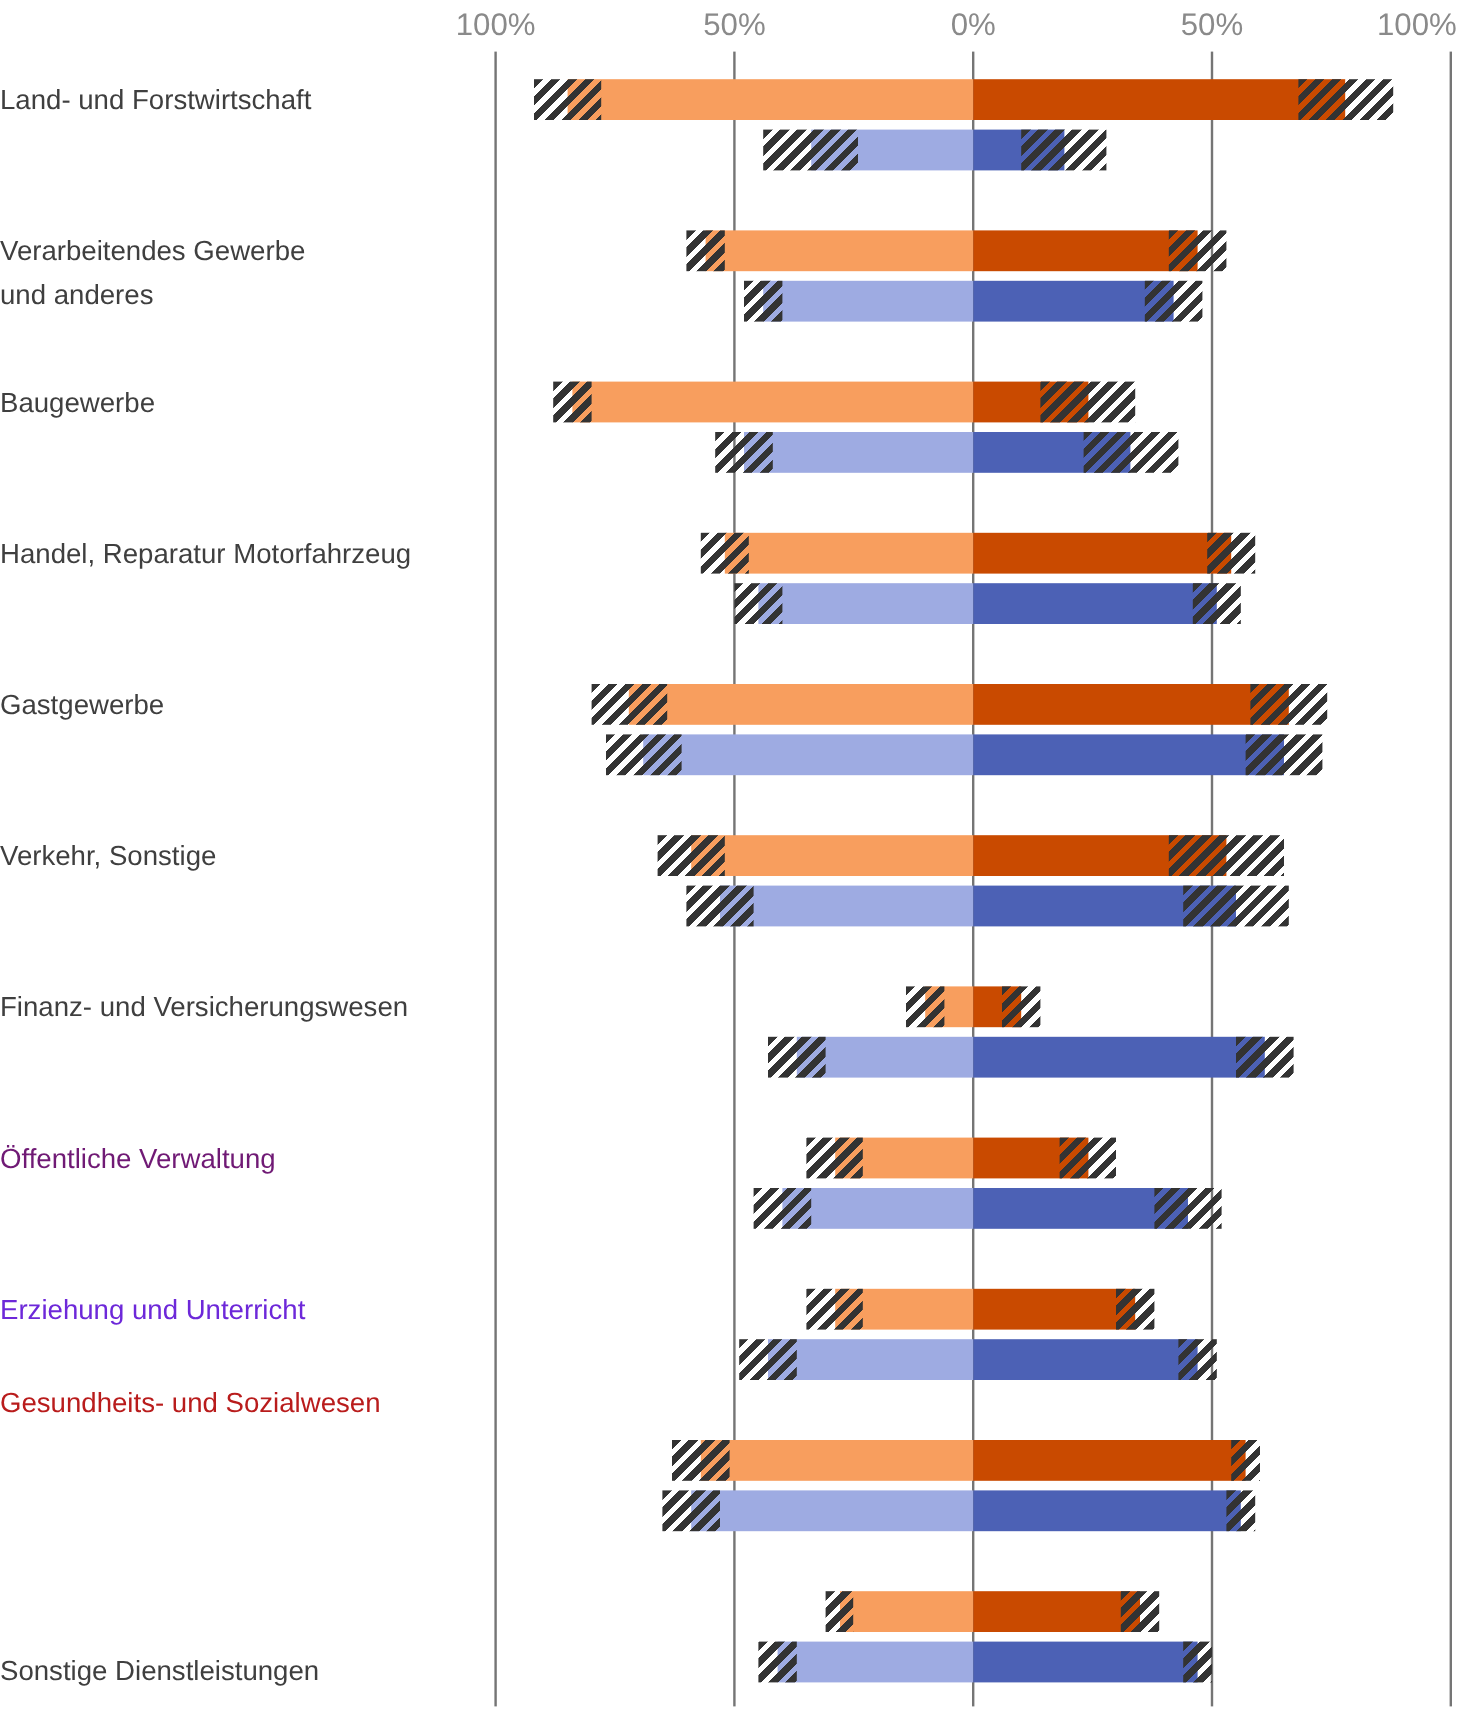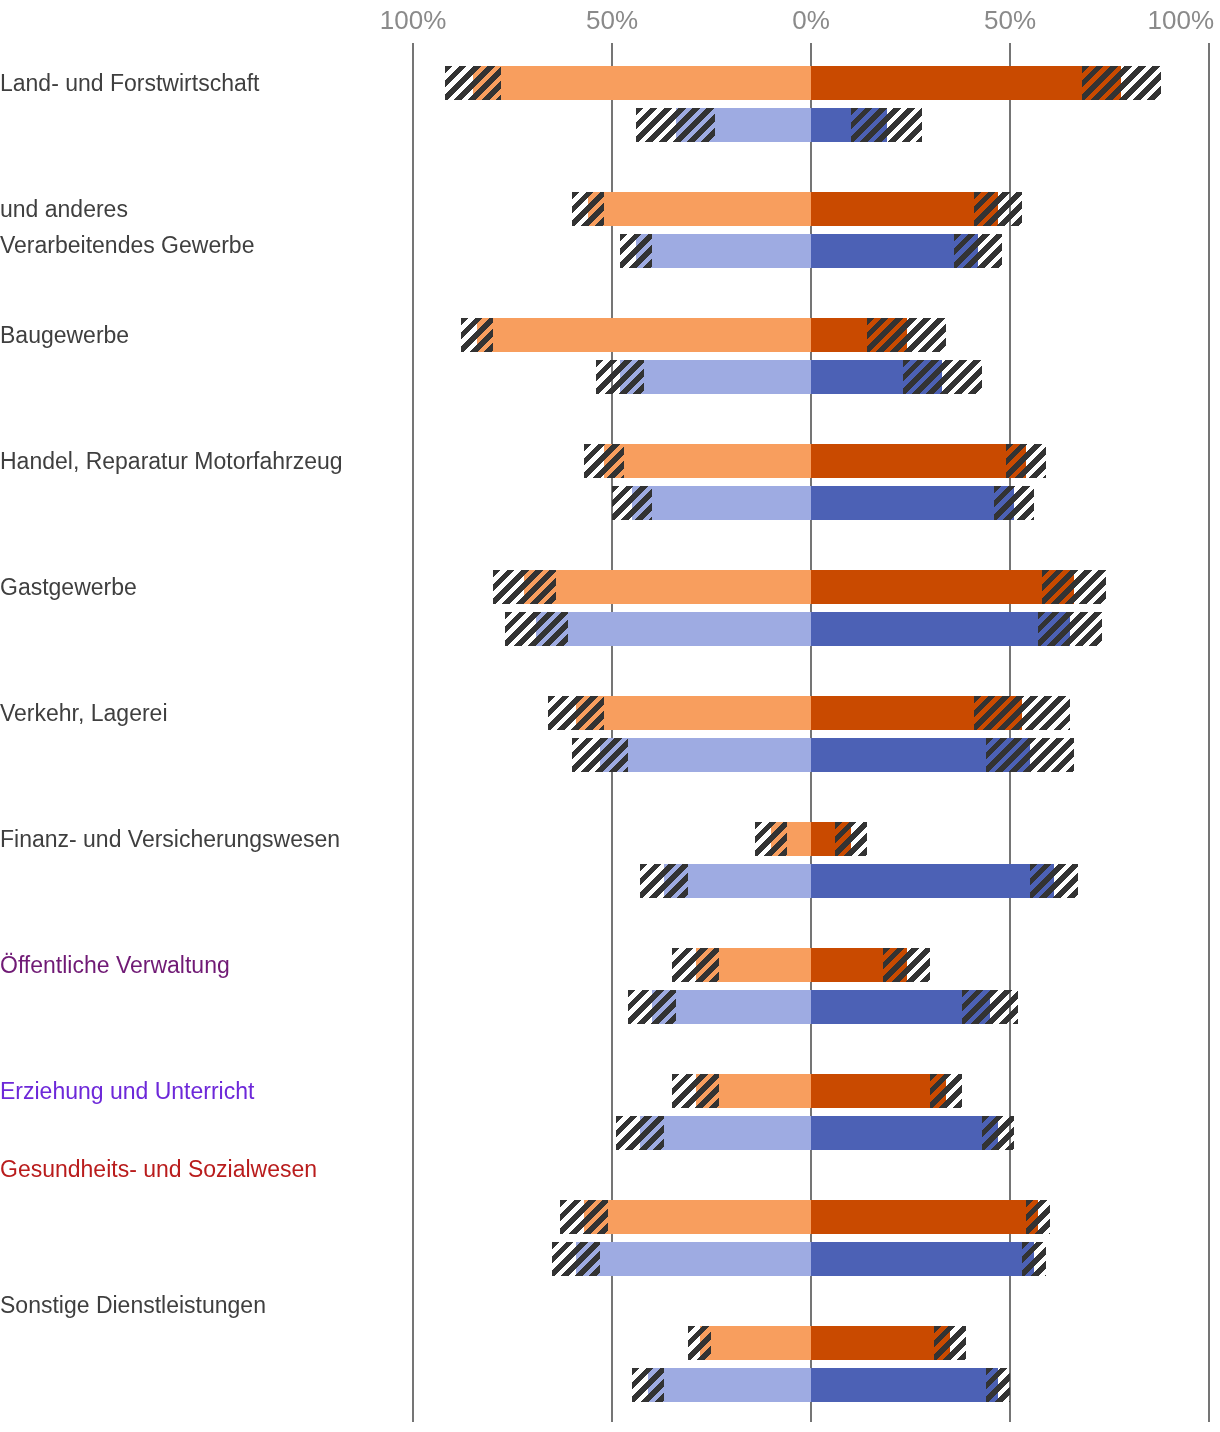--- a/index.html
+++ b/index.html
@@ -31,22 +31,22 @@
     </div>
     <div class="seg" style="left: 472.7px; top: 66px; width: 338.3px; background: rgb(248, 158, 94);"></div>
     <div class="seg" style="left: 811px; top: 66px; width: 310.44px; background: rgb(201, 74, 0);"></div>
     <div class="hatch" style="left: 444.84px; top: 66px; width: 55.72px; background: repeating-linear-gradient(135deg, rgb(51, 51, 51) 0px, rgb(51, 51, 51) 5.5px, transparent 5.5px, transparent 10px);"></div>
     <div class="hatch" style="left: 1081.64px; top: 66px; width: 79.6px; background: repeating-linear-gradient(135deg, rgb(51, 51, 51) 0px, rgb(51, 51, 51) 5.5px, transparent 5.5px, transparent 10px);"></div>
     <div class="seg" style="left: 675.68px; top: 108px; width: 135.32px; background: rgb(158, 171, 226);"></div>
     <div class="seg" style="left: 811px; top: 108px; width: 75.62px; background: rgb(76, 97, 181);"></div>
     <div class="hatch" style="left: 635.88px; top: 108px; width: 79.6px; background: repeating-linear-gradient(135deg, rgb(51, 51, 51) 0px, rgb(51, 51, 51) 5.5px, transparent 5.5px, transparent 10px);"></div>
     <div class="hatch" style="left: 850.8px; top: 108px; width: 71.64px; background: repeating-linear-gradient(135deg, rgb(51, 51, 51) 0px, rgb(51, 51, 51) 5.5px, transparent 5.5px, transparent 10px);"></div>
     <div class="cat-label" style="top: 191px; color: rgb(63, 63, 63);">
+      <div>Verarbeitendes Gewerbe</div>
       <div>und anderes</div>
-      <div>Verarbeitendes Gewerbe</div>
     </div>
     <div class="seg" style="left: 588.12px; top: 192px; width: 222.88px; background: rgb(248, 158, 94);"></div>
     <div class="seg" style="left: 811px; top: 192px; width: 187.06px; background: rgb(201, 74, 0);"></div>
     <div class="hatch" style="left: 572.2px; top: 192px; width: 31.84px; background: repeating-linear-gradient(135deg, rgb(51, 51, 51) 0px, rgb(51, 51, 51) 5.5px, transparent 5.5px, transparent 10px);"></div>
     <div class="hatch" style="left: 974.18px; top: 192px; width: 47.76px; background: repeating-linear-gradient(135deg, rgb(51, 51, 51) 0px, rgb(51, 51, 51) 5.5px, transparent 5.5px, transparent 10px);"></div>
     <div class="seg" style="left: 635.88px; top: 234px; width: 175.12px; background: rgb(158, 171, 226);"></div>
     <div class="seg" style="left: 811px; top: 234px; width: 167.16px; background: rgb(76, 97, 181);"></div>
     <div class="hatch" style="left: 619.96px; top: 234px; width: 31.84px; background: repeating-linear-gradient(135deg, rgb(51, 51, 51) 0px, rgb(51, 51, 51) 5.5px, transparent 5.5px, transparent 10px);"></div>
     <div class="hatch" style="left: 954.28px; top: 234px; width: 47.76px; background: repeating-linear-gradient(135deg, rgb(51, 51, 51) 0px, rgb(51, 51, 51) 5.5px, transparent 5.5px, transparent 10px);"></div>
     <div class="cat-label" style="top: 317px; color: rgb(63, 63, 63);">
@@ -76,21 +76,21 @@
     </div>
     <div class="seg" style="left: 524.44px; top: 570px; width: 286.56px; background: rgb(248, 158, 94);"></div>
     <div class="seg" style="left: 811px; top: 570px; width: 262.68px; background: rgb(201, 74, 0);"></div>
     <div class="hatch" style="left: 492.6px; top: 570px; width: 63.68px; background: repeating-linear-gradient(135deg, rgb(51, 51, 51) 0px, rgb(51, 51, 51) 5.5px, transparent 5.5px, transparent 10px);"></div>
     <div class="hatch" style="left: 1041.84px; top: 570px; width: 63.68px; background: repeating-linear-gradient(135deg, rgb(51, 51, 51) 0px, rgb(51, 51, 51) 5.5px, transparent 5.5px, transparent 10px);"></div>
     <div class="seg" style="left: 536.38px; top: 612px; width: 274.62px; background: rgb(158, 171, 226);"></div>
     <div class="seg" style="left: 811px; top: 612px; width: 258.7px; background: rgb(76, 97, 181);"></div>
     <div class="hatch" style="left: 504.54px; top: 612px; width: 63.68px; background: repeating-linear-gradient(135deg, rgb(51, 51, 51) 0px, rgb(51, 51, 51) 5.5px, transparent 5.5px, transparent 10px);"></div>
     <div class="hatch" style="left: 1037.86px; top: 612px; width: 63.68px; background: repeating-linear-gradient(135deg, rgb(51, 51, 51) 0px, rgb(51, 51, 51) 5.5px, transparent 5.5px, transparent 10px);"></div>
     <div class="cat-label" style="top: 695px; color: rgb(63, 63, 63);">
-      <div>Verkehr, Lagerei</div>
+      <div>Verkehr, Sonstige</div>
     </div>
     <div class="seg" style="left: 576.18px; top: 696px; width: 234.82px; background: rgb(248, 158, 94);"></div>
     <div class="seg" style="left: 811px; top: 696px; width: 210.94px; background: rgb(201, 74, 0);"></div>
     <div class="hatch" style="left: 548.32px; top: 696px; width: 55.72px; background: repeating-linear-gradient(135deg, rgb(51, 51, 51) 0px, rgb(51, 51, 51) 5.5px, transparent 5.5px, transparent 10px);"></div>
     <div class="hatch" style="left: 974.18px; top: 696px; width: 95.52px; background: repeating-linear-gradient(135deg, rgb(51, 51, 51) 0px, rgb(51, 51, 51) 5.5px, transparent 5.5px, transparent 10px);"></div>
     <div class="seg" style="left: 600.06px; top: 738px; width: 210.94px; background: rgb(158, 171, 226);"></div>
     <div class="seg" style="left: 811px; top: 738px; width: 218.9px; background: rgb(76, 97, 181);"></div>
     <div class="hatch" style="left: 572.2px; top: 738px; width: 55.72px; background: repeating-linear-gradient(135deg, rgb(51, 51, 51) 0px, rgb(51, 51, 51) 5.5px, transparent 5.5px, transparent 10px);"></div>
     <div class="hatch" style="left: 986.12px; top: 738px; width: 87.56px; background: repeating-linear-gradient(135deg, rgb(51, 51, 51) 0px, rgb(51, 51, 51) 5.5px, transparent 5.5px, transparent 10px);"></div>
     <div class="cat-label" style="top: 821px; color: rgb(63, 63, 63);">
@@ -130,21 +130,21 @@
       <div>Gesundheits- und Sozialwesen</div>
     </div>
     <div class="seg" style="left: 584.14px; top: 1200px; width: 226.86px; background: rgb(248, 158, 94);"></div>
     <div class="seg" style="left: 811px; top: 1200px; width: 226.86px; background: rgb(201, 74, 0);"></div>
     <div class="hatch" style="left: 560.26px; top: 1200px; width: 47.76px; background: repeating-linear-gradient(135deg, rgb(51, 51, 51) 0px, rgb(51, 51, 51) 5.5px, transparent 5.5px, transparent 10px);"></div>
     <div class="hatch" style="left: 1025.92px; top: 1200px; width: 23.88px; background: repeating-linear-gradient(135deg, rgb(51, 51, 51) 0px, rgb(51, 51, 51) 5.5px, transparent 5.5px, transparent 10px);"></div>
     <div class="seg" style="left: 576.18px; top: 1242px; width: 234.82px; background: rgb(158, 171, 226);"></div>
     <div class="seg" style="left: 811px; top: 1242px; width: 222.88px; background: rgb(76, 97, 181);"></div>
     <div class="hatch" style="left: 552.3px; top: 1242px; width: 47.76px; background: repeating-linear-gradient(135deg, rgb(51, 51, 51) 0px, rgb(51, 51, 51) 5.5px, transparent 5.5px, transparent 10px);"></div>
     <div class="hatch" style="left: 1021.94px; top: 1242px; width: 23.88px; background: repeating-linear-gradient(135deg, rgb(51, 51, 51) 0px, rgb(51, 51, 51) 5.5px, transparent 5.5px, transparent 10px);"></div>
-    <div class="cat-label" style="top: 1287px; color: rgb(63, 63, 63);">
+    <div class="cat-label" style="top: 1374px; color: rgb(63, 63, 63);">
       <div>Sonstige Dienstleistungen</div>
     </div>
     <div class="seg" style="left: 699.56px; top: 1326px; width: 111.44px; background: rgb(248, 158, 94);"></div>
     <div class="seg" style="left: 811px; top: 1326px; width: 139.3px; background: rgb(201, 74, 0);"></div>
     <div class="hatch" style="left: 687.62px; top: 1326px; width: 23.88px; background: repeating-linear-gradient(135deg, rgb(51, 51, 51) 0px, rgb(51, 51, 51) 5.5px, transparent 5.5px, transparent 10px);"></div>
     <div class="hatch" style="left: 934.38px; top: 1326px; width: 31.84px; background: repeating-linear-gradient(135deg, rgb(51, 51, 51) 0px, rgb(51, 51, 51) 5.5px, transparent 5.5px, transparent 10px);"></div>
     <div class="seg" style="left: 647.82px; top: 1368px; width: 163.18px; background: rgb(158, 171, 226);"></div>
     <div class="seg" style="left: 811px; top: 1368px; width: 187.06px; background: rgb(76, 97, 181);"></div>
     <div class="hatch" style="left: 631.9px; top: 1368px; width: 31.84px; background: repeating-linear-gradient(135deg, rgb(51, 51, 51) 0px, rgb(51, 51, 51) 5.5px, transparent 5.5px, transparent 10px);"></div>
     <div class="hatch" style="left: 986.12px; top: 1368px; width: 23.88px; background: repeating-linear-gradient(135deg, rgb(51, 51, 51) 0px, rgb(51, 51, 51) 5.5px, transparent 5.5px, transparent 10px);"></div>

